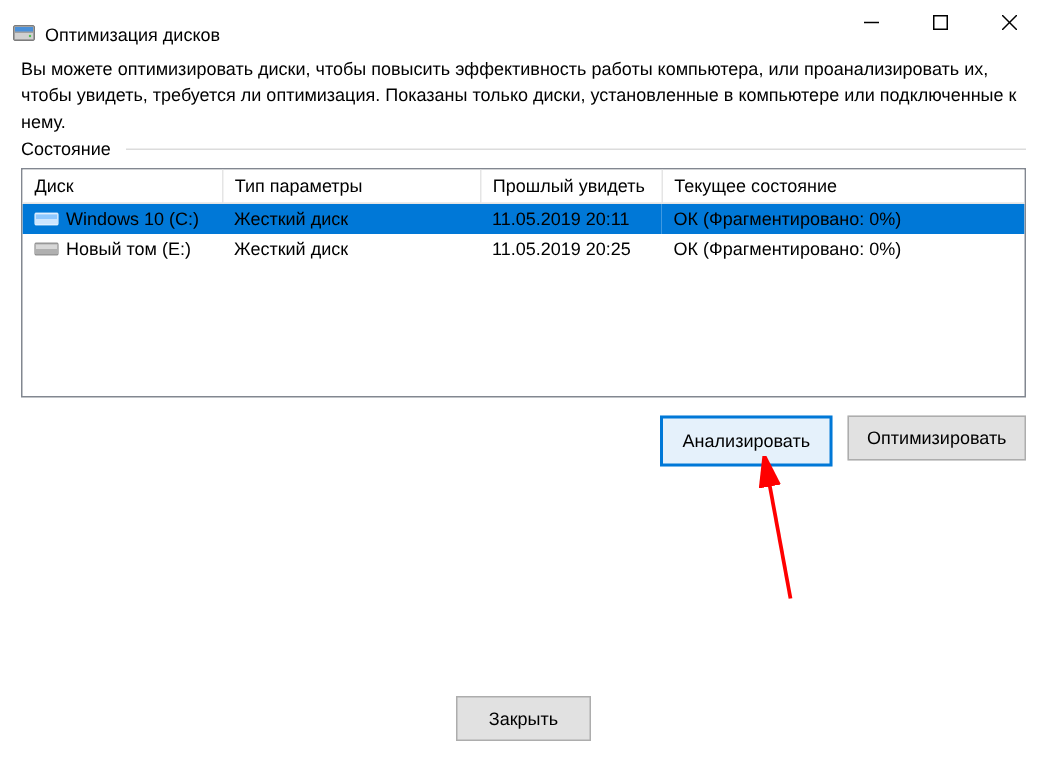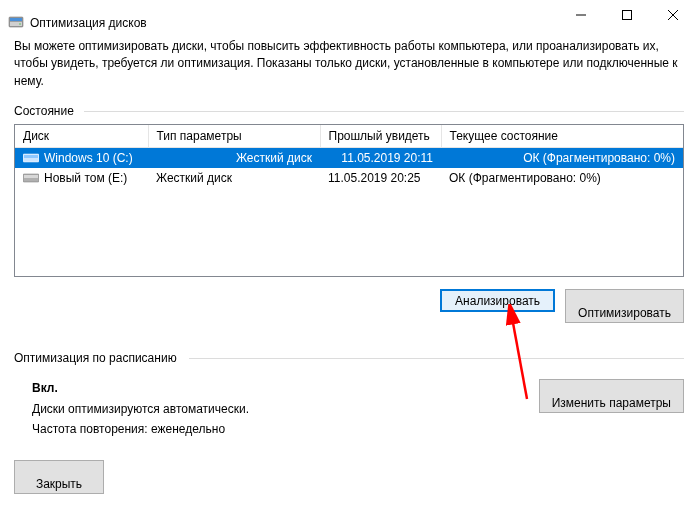--- a/index.html
+++ b/index.html
@@ -4,46 +4,46 @@
   <style>
     * { box-sizing: border-box; margin: 0; padding: 0; font-family: 'Segoe UI', Tahoma, sans-serif; }
     body { background: #fff; font-size: 12px; color: #000; }
     .window { width: 698px; height: 506px; background: #fff; position: relative; }
     .titlebar { height: 30px; display: flex; align-items: flex-end; padding: 0 2px 0 8px; }
     .title-icon { width: 16px; height: 16px; margin-right: 6px; display: inline-flex; align-items: center; justify-content: center; }
     .title-text { flex: 1; font-size: 12px; }
     .win-controls { display: flex; }
     .win-btn { width: 46px; height: 30px; display: flex; align-items: center; justify-content: center; background: transparent; border: none; cursor: pointer; }
     .content { padding: 8px 14px 14px 14px; }
-    .intro { font-size: 12px; line-height: 1.45; margin-bottom: 14px; }
+    .intro { font-size: 12px; line-height: 1.45; margin-bottom: 2px; }
     .group-label { font-size: 12px; margin-bottom: 2px; position: relative; }
     .group-line { position: absolute; top: 50%; height: 1px; background: #dcdcdc; }
     .group-line.after-state { left: 70px; right: 0; }
     .group-line.after-schedule { left: 175px; right: 0; }
     .table-container { border: 1px solid #828790; height: 153px; background: #fff; overflow: hidden; margin-top: 6px; }
     table { width: 100%; border-collapse: collapse; table-layout: fixed; }
     th { text-align: left; font-weight: normal; font-size: 12px; padding: 4px 8px; background: #fff; border-bottom: 1px solid #e5e5e5; border-right: 1px solid #e5e5e5; margin-left: 26px; }
     th:last-child { border-right: none; }
     td { font-size: 12px; padding: 3px 8px; white-space: nowrap; }
     .col-disk { width: 133px; }
     .col-media { width: 172px; }
     .col-last { width: 121px; }
     .col-status { width: auto; }
-    tbody tr.selected td { background: #0078d7; color: #ffffff; text-align: right; }
+    tbody tr.selected td { background: #0078d7; color: #000000; }
     .disk-cell { display: flex; align-items: center; gap: 5px; }
     .disk-icon { width: 16px; height: 12px; display: inline-block; }
     .btn-row { display: flex; justify-content: flex-end; gap: 10px; margin-top: 12px; }
-    .btn { min-width: 115px; height: 14px; font-size: 12px; background: #e1e1e1; border: 1px solid #adadad; cursor: pointer; padding: 16px 12px; }
-    .btn.focused { border: 2px solid #0078d7; background: #e5f1fb; padding: 0 11px; height: 23px; }
+    .btn { min-width: 115px; height: 30px; font-size: 12px; background: #e1e1e1; border: 1px solid #adadad; cursor: pointer; padding: 0 12px; }
+    .btn.focused { border: 2px solid #0078d7; background: #e5f1fb; padding: 0 11px; height: 34px; }
     .schedule-section { margin-top: 28px; }
     .schedule-body { display: flex; align-items: flex-start; gap: 16px; margin-top: 14px; }
     .schedule-text { flex: 1; padding-left: 18px; }
     .schedule-text p { font-size: 12px; line-height: 1.6; }
     .schedule-text .bold { font-weight: 600; margin-bottom: 2px; }
-    .footer { position: absolute; bottom: 0; left: 0; right: 0; padding: 12px 14px; display: flex; justify-content: flex-start; border-top: none; }
+    .footer { position: absolute; bottom: 0; left: 0; right: 0; padding: 12px 14px; display: flex; justify-content: center; border-top: none; }
     .arrow-annotation { position: absolute; left: 499px; top: 304px; pointer-events: none; }
   </style>
 </head>
 <body>
 
 <div class="window">
   <div class="titlebar">
     <span class="title-icon">
       <svg width="16" height="16" viewBox="0 0 16 16">
         <rect x="1" y="3" width="14" height="10" rx="1" fill="#a0a0a0" stroke="#606060" stroke-width="0.5"></rect>
@@ -128,34 +128,20 @@
             </tr>
           </tbody>
       </table>
     </div>
 
     <div class="btn-row">
       <button class="btn focused">Анализировать</button>
       <button class="btn">Оптимизировать</button>
     </div>
 
-    <div class="schedule-section">
-      <div class="group-label">
-        <span>Оптимизация по расписанию</span>
-        <span class="group-line after-schedule"></span>
-      </div>
-      <div class="schedule-body">
-        <div class="schedule-text">
-          <p class="bold">Вкл.</p>
-          <p>Диски оптимизируются автоматически.</p>
-          <p>Частота повторения: еженедельно</p>
-        </div>
-        <button class="btn" style="min-width:140px">Изменить параметры</button>
-      </div>
-    </div>
   </div>
 
   <div class="footer">
     <button class="btn" style="min-width:90px">Закрыть</button>
   </div>
 
   <svg class="arrow-annotation" width="40" height="100">
     <defs>
       <marker id="ah" markerWidth="10" markerHeight="10" refX="5" refY="3" orient="auto">
         <polygon points="0,0 10,3 0,6" fill="#ff0000"></polygon>

